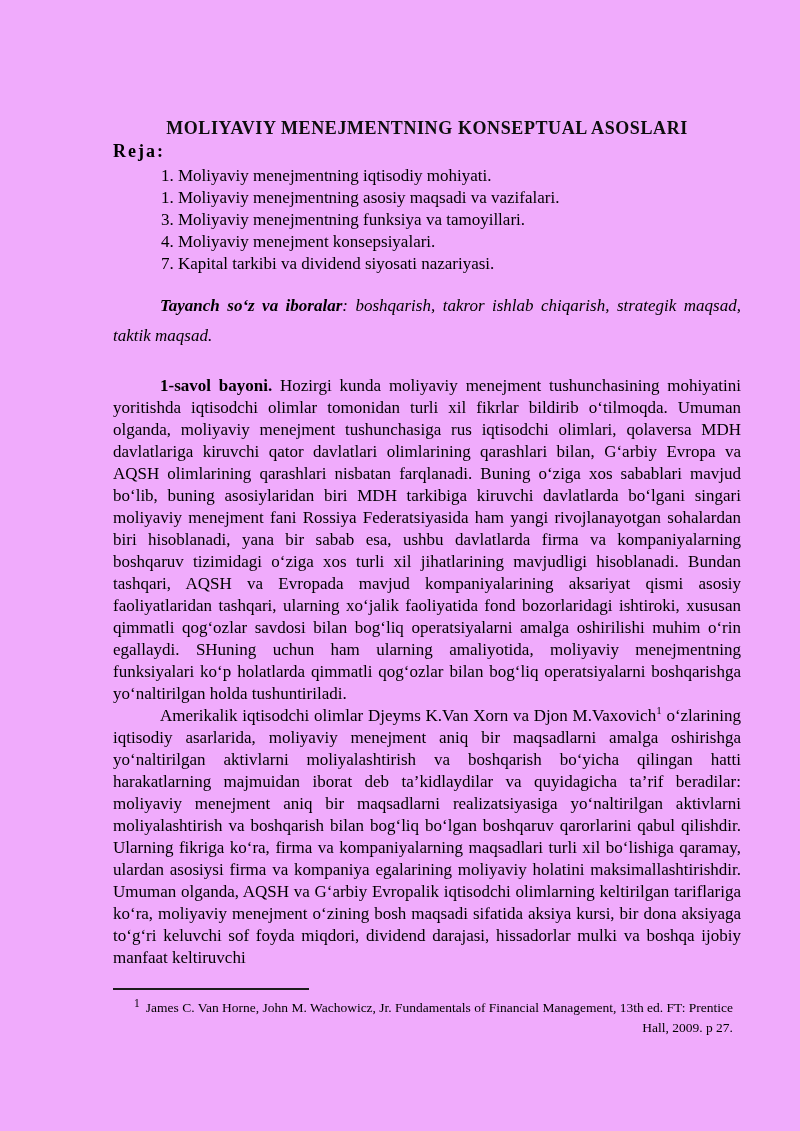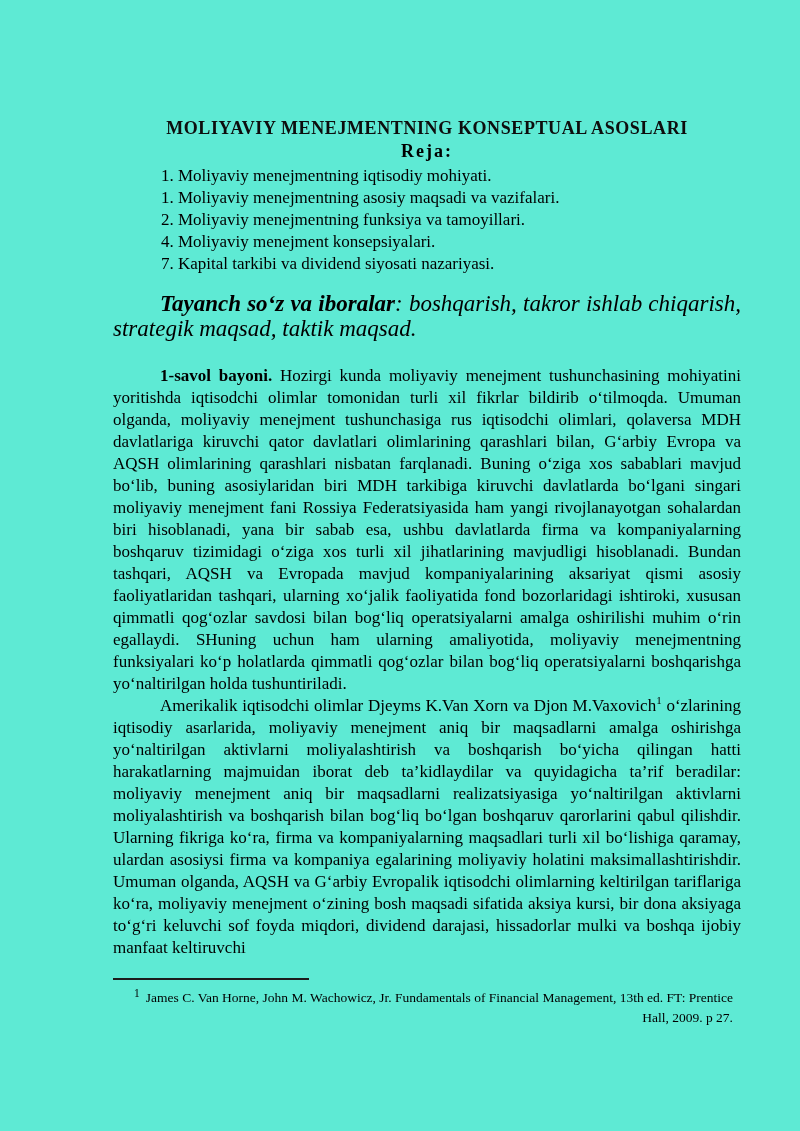--- a/index.html
+++ b/index.html
@@ -5,21 +5,21 @@
 <style>
   html, body {
     margin: 0;
     padding: 0;
     background: #ffffff;
   }
   .page {
     position: relative;
     width: 800px;
     height: 1131px;
-    background: #5eead4;
+    background: #f0abfc;
     color: #000000;
     font-family: "Liberation Serif", "DejaVu Serif", serif;
     overflow: hidden;
   }
   .content {
     position: absolute;
     left: 113px;
     top: 117px;
     width: 628px;
   }
@@ -29,35 +29,35 @@
     font-weight: bold;
     text-align: center;
     letter-spacing: 0.6px;
     line-height: 23px;
     color: #0d0d0d;
   }
   .plan-heading {
     margin: 0;
     font-size: 18px;
     font-weight: bold;
-    text-align: center;
+    text-align: left;
     letter-spacing: 2px;
     line-height: 23px;
   }
   .plan-list {
     list-style: none;
     margin: 2px 0 10px 0;
     padding: 0 0 0 48px;
     font-size: 17px;
     line-height: 22px;
   }
   .keywords {
     margin: 16px 0 0 0;
-    font-size: 23px;
-    line-height: 25px;
+    font-size: 17px;
+    line-height: 30px;
     text-align: justify;
     text-indent: 47px;
     font-style: italic;
   }
   .kw-label {
     font-weight: bold;
   }
   .body-par {
     margin: 0;
     font-size: 17px;
@@ -100,21 +100,21 @@
     <h1 class="doc-title">MOLIYAVIY MENEJMENTNING KONSEPTUAL ASOSLARI</h1>
 
     <h2 class="plan-heading">Reja:</h2>
 
     <ol class="plan-list">
 
         <li>1. Moliyaviy menejmentning iqtisodiy mohiyati.</li>
 
         <li>1. Moliyaviy menejmentning asosiy maqsadi va vazifalari.</li>
 
-        <li>2. Moliyaviy menejmentning funksiya va tamoyillari.</li>
+        <li>3. Moliyaviy menejmentning funksiya va tamoyillari.</li>
 
         <li>4. Moliyaviy menejment konsepsiyalari.</li>
 
         <li>7. Kapital tarkibi va dividend siyosati nazariyasi.</li>
       </ol>
 
     <p class="keywords"><span class="kw-label">Tayanch so‘z va iboralar</span><span>: boshqarish, takror ishlab chiqarish, strategik maqsad, taktik maqsad.</span></p>
 
     <p class="body-par par-gap"><b>1-savol bayoni.</b><span> Hozirgi kunda moliyaviy menejment tushunchasining mohiyatini yoritishda iqtisodchi olimlar tomonidan turli xil fikrlar bildirib o‘tilmoqda. Umuman olganda, moliyaviy menejment tushunchasiga rus iqtisodchi olimlari, qolaversa MDH davlatlariga kiruvchi qator davlatlari olimlarining qarashlari bilan, G‘arbiy Evropa va AQSH olimlarining qarashlari nisbatan farqlanadi. Buning o‘ziga xos sabablari mavjud bo‘lib, buning asosiylaridan biri MDH tarkibiga kiruvchi davlatlarda bo‘lgani singari moliyaviy menejment fani Rossiya Federatsiyasida ham yangi rivojlanayotgan sohalardan biri hisoblanadi, yana bir sabab esa, ushbu davlatlarda firma va kompaniyalarning boshqaruv tizimidagi o‘ziga xos turli xil jihatlarining mavjudligi hisoblanadi. Bundan tashqari, AQSH va Evropada mavjud kompaniyalarining aksariyat qismi asosiy faoliyatlaridan tashqari, ularning xo‘jalik faoliyatida fond bozorlaridagi ishtiroki, xususan qimmatli qog‘ozlar savdosi bilan bog‘liq operatsiyalarni amalga oshirilishi muhim o‘rin egallaydi.  SHuning uchun ham ularning amaliyotida, moliyaviy menejmentning funksiyalari ko‘p holatlarda qimmatli qog‘ozlar bilan bog‘liq operatsiyalarni boshqarishga yo‘naltirilgan holda tushuntiriladi.</span></p>
 

